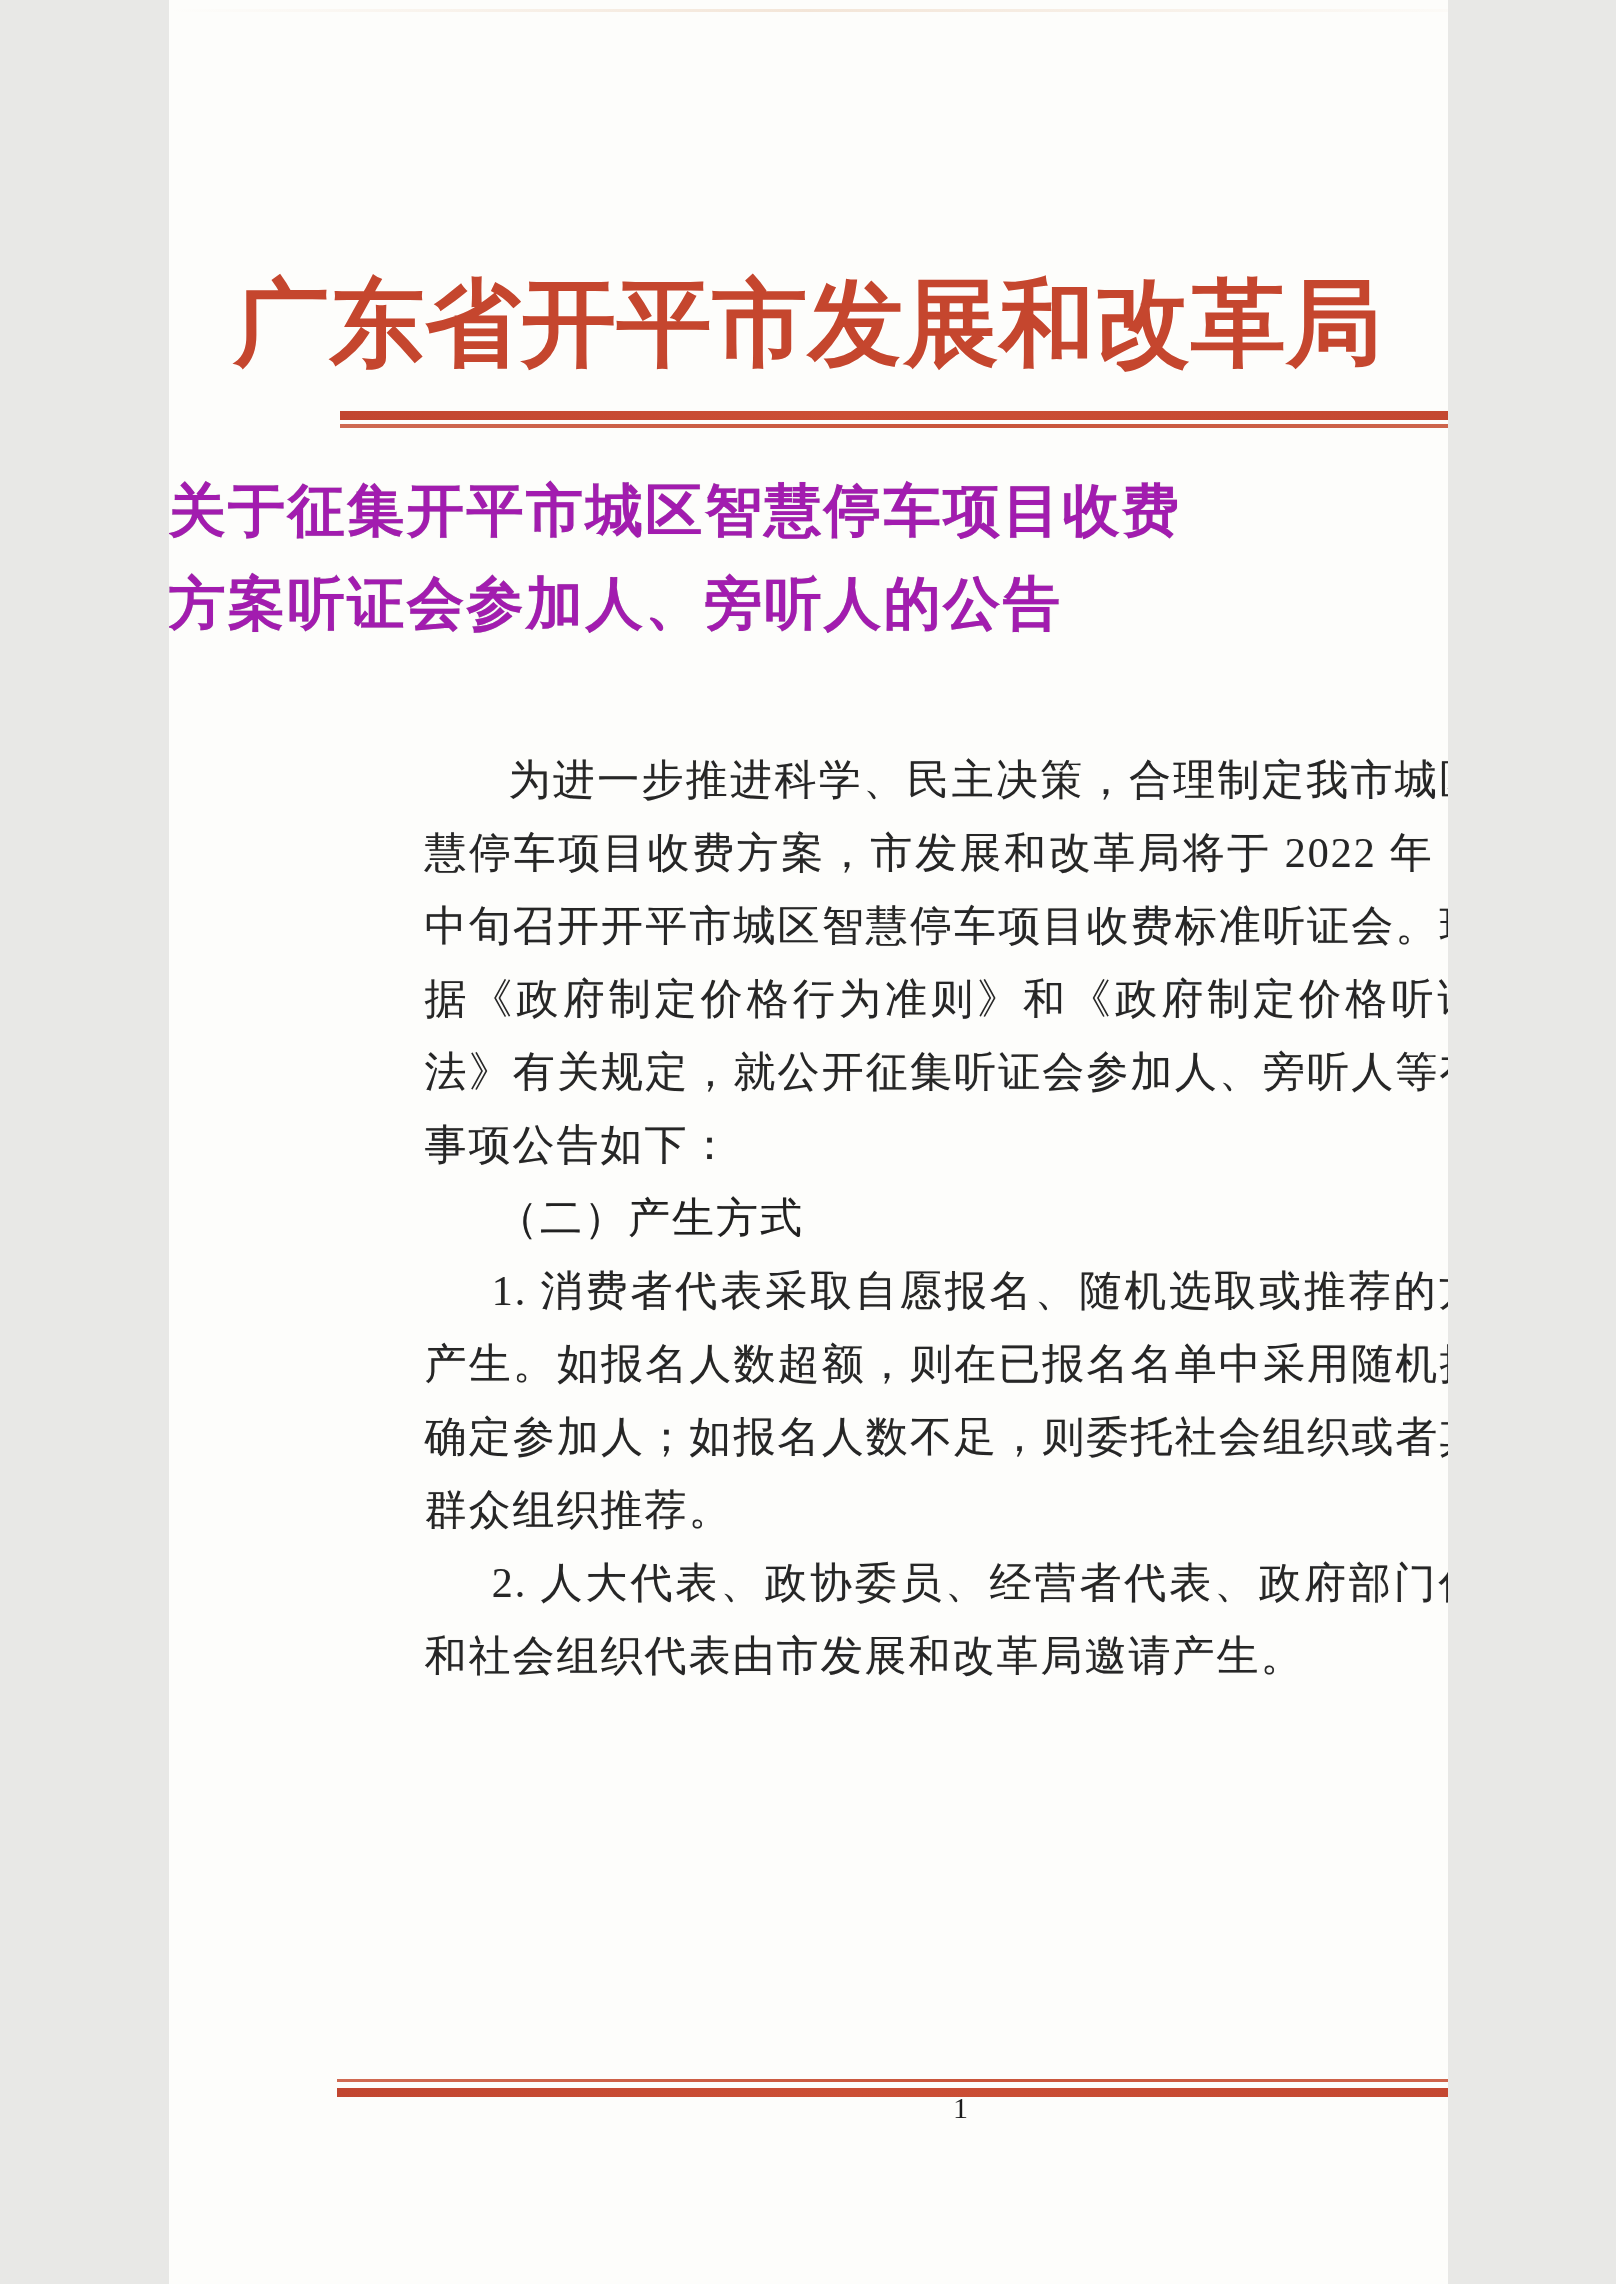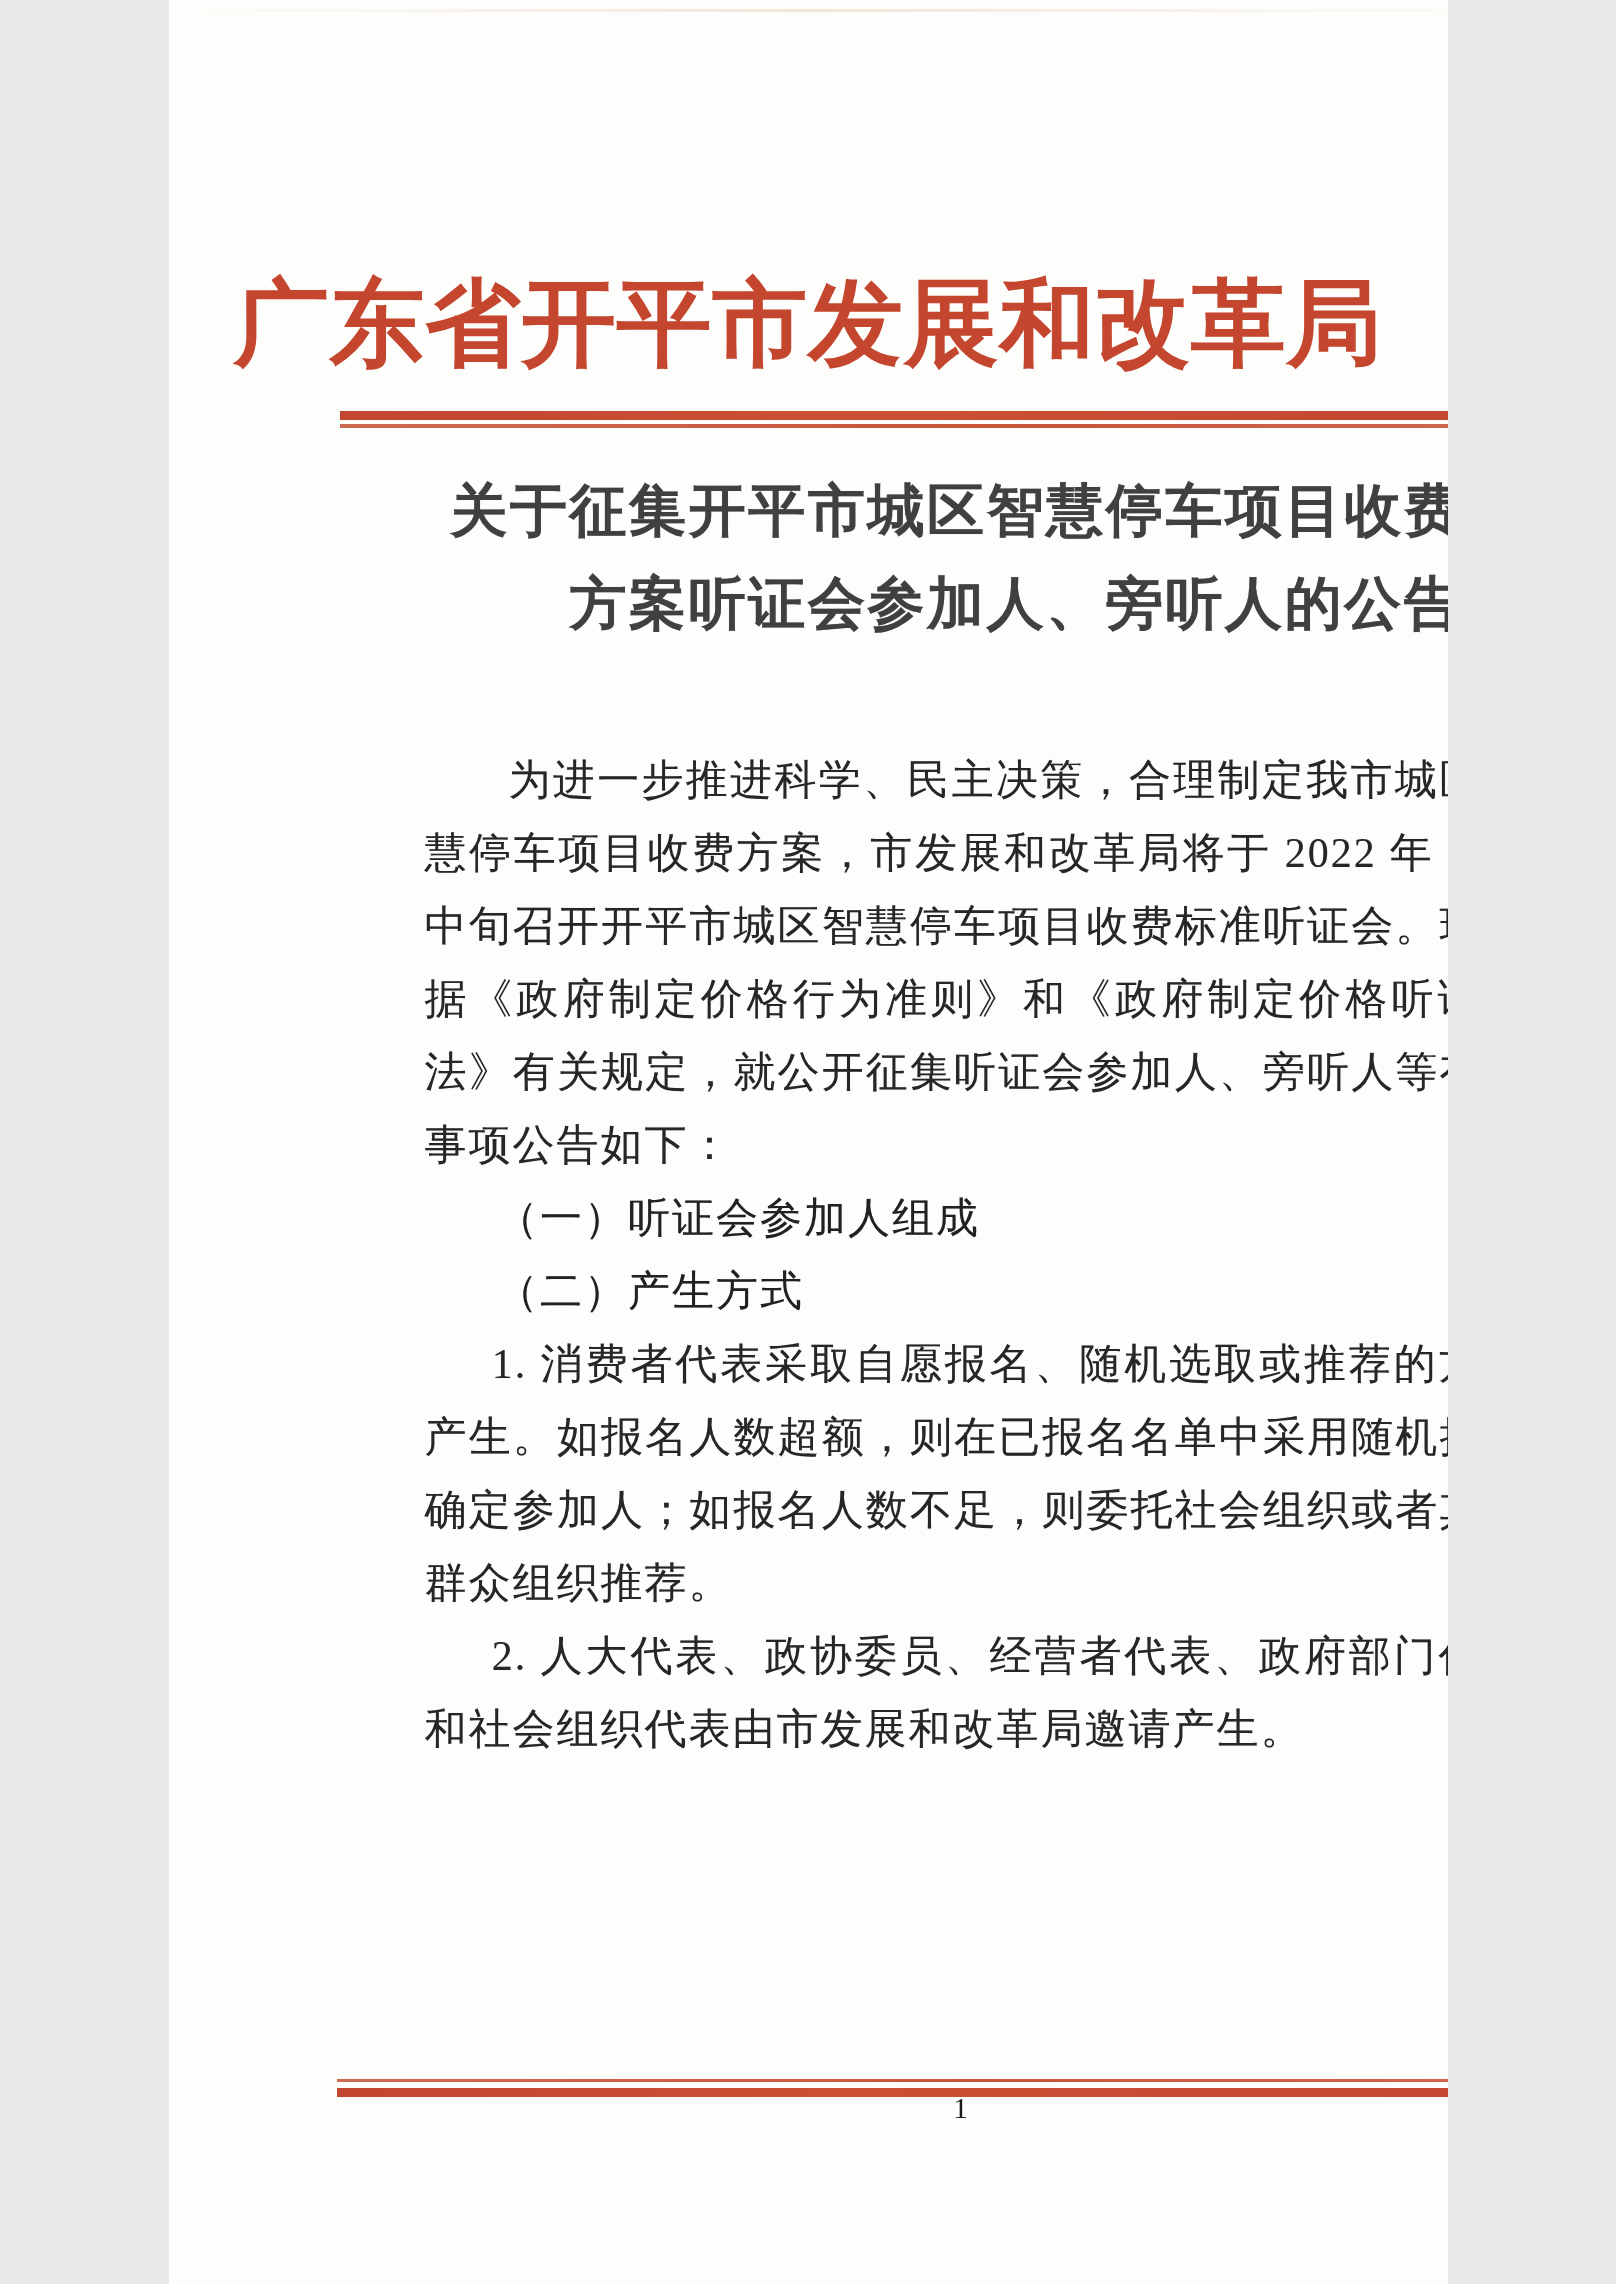--- a/index.html
+++ b/index.html
@@ -46,27 +46,27 @@
     background: linear-gradient(to right, #c24630, #cc4f35 40%, #c24630);
   }
   .sep-thin-bottom {
     top: 424px;
     height: 3.9px;
     background: linear-gradient(to right, #cf6a52, #c9543a 50%, #cf6a52);
   }
   .doc-title {
     position: absolute;
     top: 464px;
-    left: 16px;
+    left: 0;
     width: 100%;
-    text-align: right;
+    text-align: left;
     font-size: 57px;
     line-height: 93px;
     font-weight: 700;
-    color: #404040;
+    color: #a21caf;
     letter-spacing: 2.6px;
     text-shadow: 0 0 0.7px rgba(0,0,0,0.35);
   }
   .body-text {
     position: absolute;
     top: 744px;
     left: 256px;
     width: 1103px;
     font-size: 42px;
     line-height: 73px;
@@ -132,21 +132,20 @@
   <div class="sep sep-thick-top"></div>
   <div class="sep sep-thin-bottom"></div>
 
   <div class="doc-title">
     <div>关于征集开平市城区智慧停车项目收费</div>
     <div>方案听证会参加人、旁听人的公告</div>
   </div>
 
   <div class="body-text">
     <p class="normal">为进一步推进科学、民主决策，合理制定我市城区智慧停车项目收费方案，市发展和改革局将于 2022 年 8 月中旬召开开平市城区智慧停车项目收费标准听证会。现根据《政府制定价格行为准则》和《政府制定价格听证办法》有关规定，就公开征集听证会参加人、旁听人等有关事项公告如下：</p>
-    <p class="sub-heading">（一）听证会参加人组成</p>
     <p class="sub-heading">（二）产生方式</p>
     <p class="item">1. 消费者代表采取自愿报名、随机选取或推荐的方式产生。如报名人数超额，则在已报名名单中采用随机抽选确定参加人；如报名人数不足，则委托社会组织或者其他群众组织推荐。</p>
     <p class="item">2. 人大代表、政协委员、经营者代表、政府部门代表和社会组织代表由市发展和改革局邀请产生。</p>
   </div>
 
   <div class="footer-sep footer-thin-top"></div>
   <div class="footer-sep footer-thick-bottom"></div>
 
   <div class="page-number">1</div>
 

